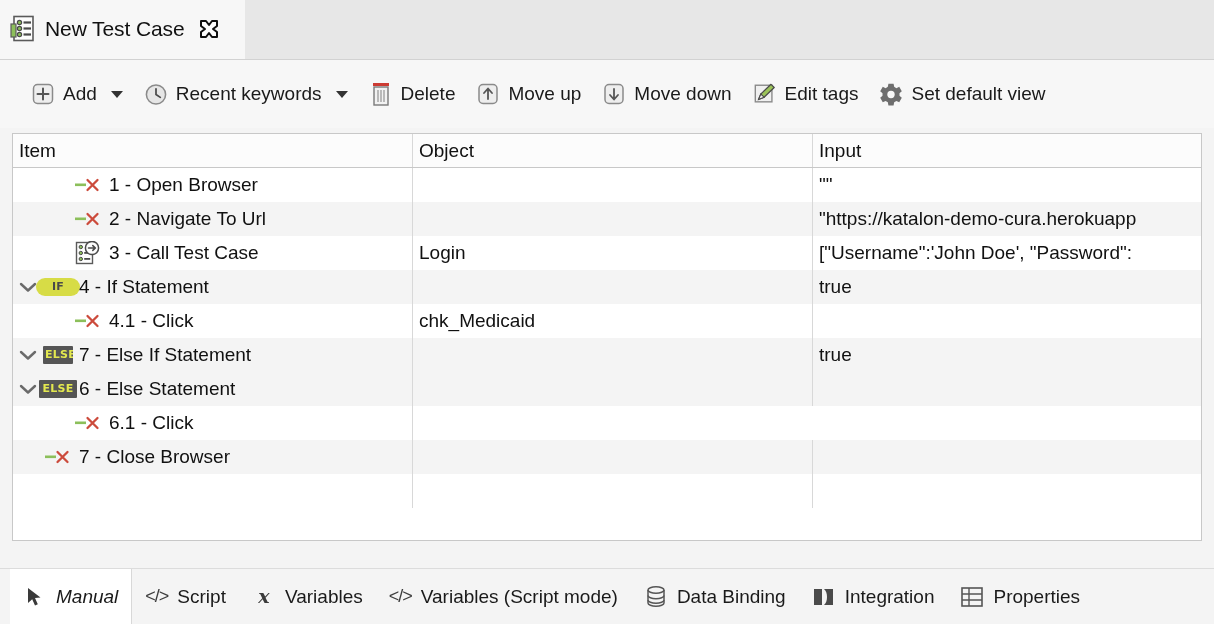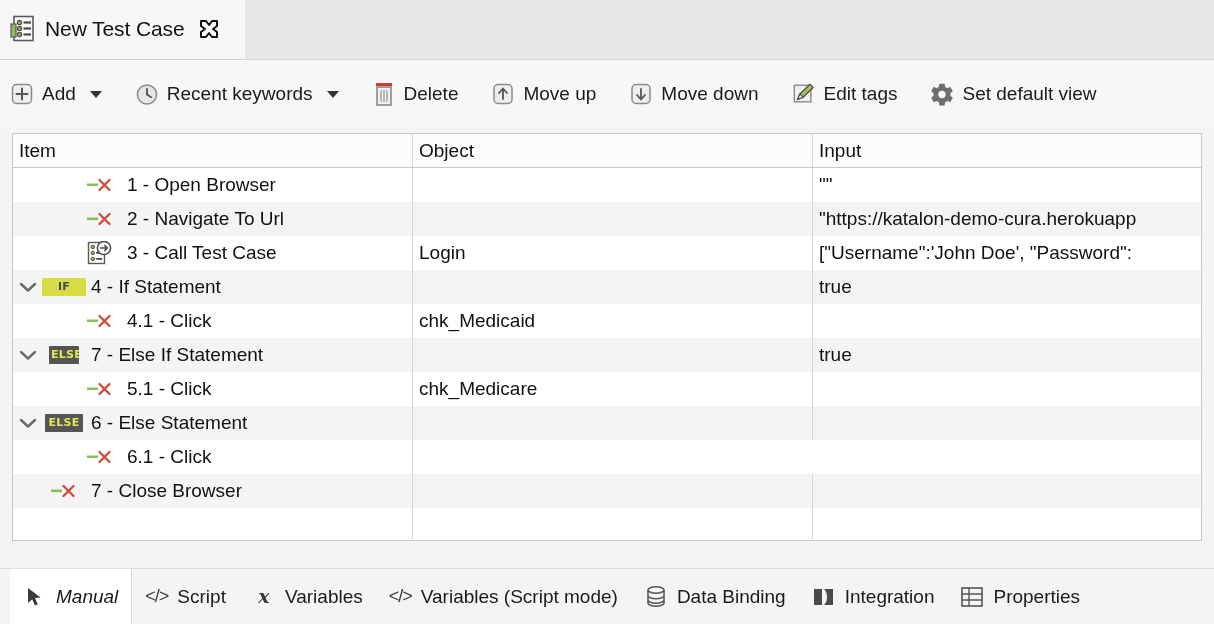--- a/index.html
+++ b/index.html
@@ -38,22 +38,22 @@
     display: flex; align-items: center; justify-content: center;
     margin-left: 4px;
   }
 
   
   .toolbar {
     height: 68px;
     background: #f7f7f7;
     display: flex;
     align-items: center;
-    padding-left: 10px;
-    gap: 15px;
+    padding-left: 31px;
+    gap: 3px;
   }
   .tbitem {
     display: flex;
     align-items: center;
     gap: 8px;
     height: 40px;
     padding: 0 9px 0 0;
     margin-right: 9px;
     white-space: nowrap;
   }
@@ -109,21 +109,21 @@
     display: flex;
     align-items: center;
     border-right: 1px solid #d8d8d8;
     padding-left: 6px;
     font-size: 19px;
     color: #111;
     overflow: hidden;
     white-space: nowrap;
   }
   .td.c-input { border-right: none; }
-  .td.c-item { gap: 6px; padding-left: 0; }
+  .td.c-item { gap: 0; padding-left: 0; }
 
   .twisty {
     width: 30px; min-width: 30px;
     display: flex; align-items: center; justify-content: center;
   }
   .twisty.empty { }
   .rowicon {
     width: 30px; min-width: 30px;
     display: flex; align-items: center; justify-content: center;
   }
@@ -138,21 +138,21 @@
     letter-spacing: 0.3px;
     line-height: 18px;
     height: 18px;
     display: inline-flex;
     align-items: center;
   }
   .badge-if {
     background: #d7dc46;
     color: #4a4a4a;
     padding: 0 16px;
-    border-radius: 1px;
+    border-radius: 9px;
     text-align: right;
   }
   .badge-else {
     background: #555555;
     color: #e3e84f;
     padding: 0 3px;
     border-radius: 1px;
   }
   .badge-elseif { display: inline-flex; border-radius: 1px; overflow: hidden; }
   .badge-elseif .p1 { background: #555555; color: #e3e84f; padding: 0 2px; }
@@ -411,79 +411,62 @@
           <span class="rowicon">
             <span class="badge badge-elseif">
               <span class="p1">ELSE</span>
             </span>
           </span>
           <span class="rowlabel">7 - Else If Statement</span>
         </div>
         <div class="td c-object"></div>
         <div class="td c-input">true</div>
       </div>
+      <div class="trow alt">
+        <div class="td c-item">
+          <span class="twisty">
+            <svg width="18" height="12" viewBox="0 0 18 12">
+              <path d="M2 3 L9 9.5 L16 3" stroke="#6a6a6a" stroke-width="2.4" fill="none" stroke-linecap="round" stroke-linejoin="round"></path>
+            </svg>
+          </span>
+          <span class="rowicon">
+            <span class="badge badge-else">ELSE</span>
+          </span>
+          <span class="rowlabel">6 - Else Statement</span>
+        </div>
+        <div class="td c-object"></div>
+        <div class="td c-input"></div>
+      </div>
       <div class="trow">
         <div class="td c-item">
           <span class="twisty empty"></span>
           <span class="indent"></span>
           <span class="rowicon">
             <span class="kw-icon">
               <svg width="26" height="16" viewBox="0 0 26 16">
                 <rect x="0" y="6.5" width="11" height="2.6" fill="#8cbf5a"></rect>
                 <path d="M12.5 3 L22.5 13 M22.5 3 L12.5 13" stroke="#cc4b3c" stroke-width="2.3" stroke-linecap="round"></path>
               </svg>
             </span>
           </span>
-          <span class="rowlabel">5.1 - Click</span>
-        </div>
-        <div class="td c-object">chk_Medicare</div>
+          <span class="rowlabel">6.1 - Click</span>
+        </div>
         <div class="td c-input"></div>
       </div>
       <div class="trow alt">
         <div class="td c-item">
-          <span class="twisty">
-            <svg width="18" height="12" viewBox="0 0 18 12">
-              <path d="M2 3 L9 9.5 L16 3" stroke="#6a6a6a" stroke-width="2.4" fill="none" stroke-linecap="round" stroke-linejoin="round"></path>
-            </svg>
-          </span>
-          <span class="rowicon">
-            <span class="badge badge-else">ELSE</span>
-          </span>
-          <span class="rowlabel">6 - Else Statement</span>
-        </div>
-        <div class="td c-object"></div>
-        <div class="td c-input"></div>
-      </div>
-      <div class="trow">
-        <div class="td c-item">
-          <span class="twisty empty"></span>
-          <span class="indent"></span>
+          <span class="twisty empty"></span>
           <span class="rowicon">
             <span class="kw-icon">
               <svg width="26" height="16" viewBox="0 0 26 16">
                 <rect x="0" y="6.5" width="11" height="2.6" fill="#8cbf5a"></rect>
                 <path d="M12.5 3 L22.5 13 M22.5 3 L12.5 13" stroke="#cc4b3c" stroke-width="2.3" stroke-linecap="round"></path>
               </svg>
             </span>
           </span>
-          <span class="rowlabel">6.1 - Click</span>
-        </div>
-        <div class="td c-input"></div>
-      </div>
-      <div class="trow alt">
-        <div class="td c-item">
-          <span class="twisty empty"></span>
-          <span class="rowicon">
-            <span class="kw-icon">
-              <svg width="26" height="16" viewBox="0 0 26 16">
-                <rect x="0" y="6.5" width="11" height="2.6" fill="#8cbf5a"></rect>
-                <path d="M12.5 3 L22.5 13 M22.5 3 L12.5 13" stroke="#cc4b3c" stroke-width="2.3" stroke-linecap="round"></path>
-              </svg>
-            </span>
-          </span>
           <span class="rowlabel">7 - Close Browser</span>
         </div>
         <div class="td c-object"></div>
         <div class="td c-input"></div>
       </div>
       <div class="trow">
         <div class="td c-item">
           <span class="twisty empty"></span>
           <span class="rowlabel"></span>
         </div>

